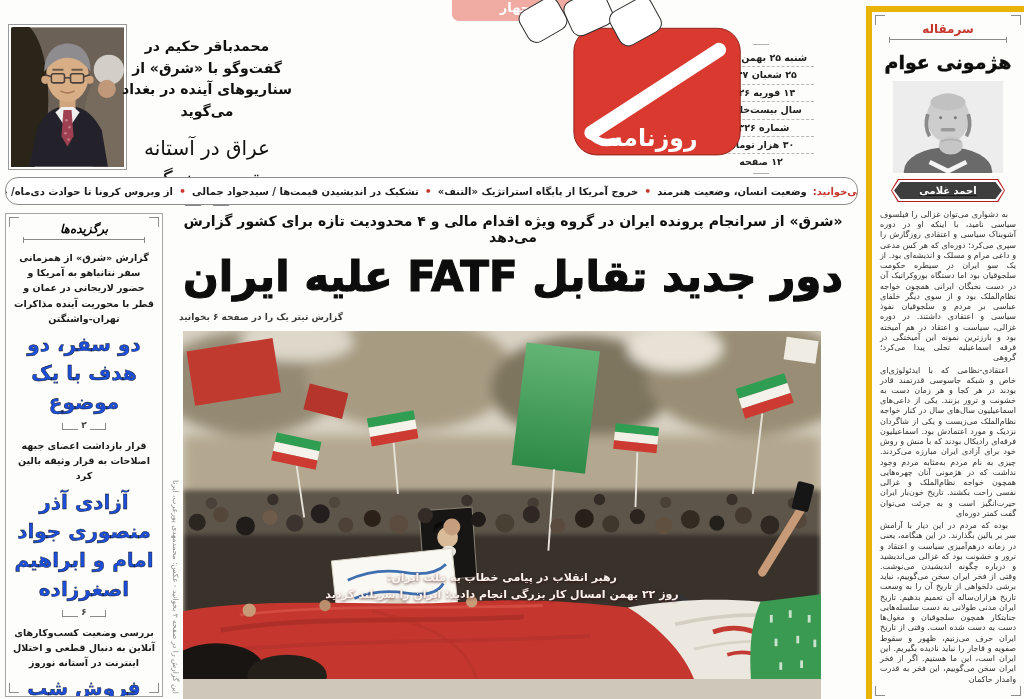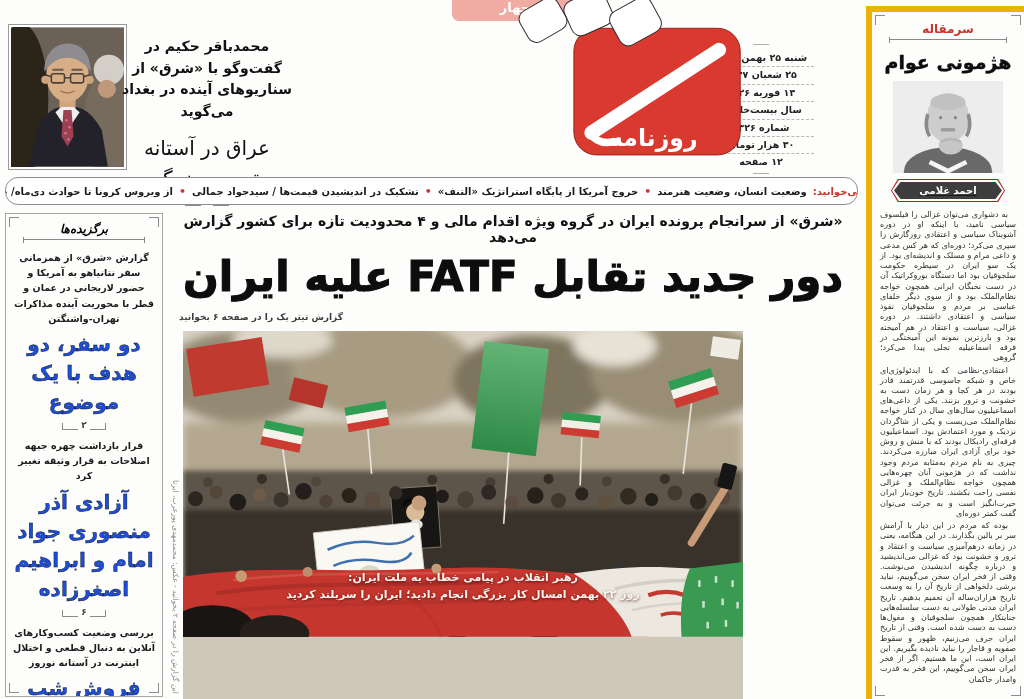--- a/index.html
+++ b/index.html
@@ -55,21 +55,21 @@
   .strip .it{color:#1c1c1c;}
 
   
   .leadstory{position:absolute;left:167px;top:213px;width:692px;text-align:center;}
   .leadstory .kick{font-size:14px;font-weight:bold;color:#111;}
   .leadstory .hl{font-size:42px;font-weight:bold;line-height:1.25;margin-top:6px;color:#0d0d0d;
                  -webkit-text-stroke:1.1px #0d0d0d;white-space:nowrap;}
   .leadstory .note{position:absolute;left:12px;top:99px;font-size:9px;color:#3a3a3a;font-weight:bold;}
 
   
-  .photo-wrap{position:absolute;left:183px;top:331px;width:560px;height:368px;overflow:hidden;background:#cfc8ba;}
+  .photo-wrap{position:absolute;left:183px;top:331px;width:638px;height:368px;overflow:hidden;background:#cfc8ba;}
   .photo-wrap svg{position:absolute;inset:0;display:block;}
   .ph-cap{position:absolute;width:100%;text-align:center;color:#fcf4ef;font-weight:bold;
           text-shadow:0 1px 3px rgba(60,10,10,.75);}
   .ph-cap1{top:240px;font-size:11px;}
   .ph-cap2{top:257px;font-size:11px;}
   .ph-head{position:absolute;width:100%;text-align:center;color:#fff;font-weight:bold;font-size:27px;
            -webkit-text-stroke:.6px #fff;
            text-shadow:0 0 6px rgba(0,0,0,.85),2px 2px 3px rgba(0,0,0,.8);}
   .ph-head1{top:270px;} .ph-head2{top:306px;}
   .ph-credit{position:absolute;left:168px;top:438px;height:256px;width:12px;
@@ -361,21 +361,21 @@
     <div class="hrule"></div>
 
     <div>
       <div class="sb-kick">گزارش «شرق» از همزمانی سفر نتانیاهو به آمریکا و حضور لاریجانی در عمان و قطر با محوریت آینده مذاکرات تهران-واشنگتن</div>
       <div class="sb-ttl">دو سفر، دو هدف با یک موضوع</div>
       <div class="pgmark">
           <span>۲</span>
         </div>
     </div>
     <div>
-      <div class="sb-kick">قرار بازداشت چهره جبهه اصلاحات به قرار وثیقه تغییر کرد</div>
+      <div class="sb-kick">قرار بازداشت اعضای جبهه اصلاحات به قرار وثیقه بالین کرد</div>
       <div class="sb-ttl">آزادی آذر منصوری جواد امام و ابراهیم اصغرزاده</div>
       <div class="pgmark">
           <span>۶</span>
         </div>
     </div>
     <div>
       <div class="sb-kick">بررسی وضعیت کسب‌وکارهای آنلاین به دنبال قطعی و اختلال اینترنت در آستانه نوروز</div>
       <div class="sb-ttl">فروش شب عید پشت دیوار اختلال</div>
       <div class="pgmark">
           <span>۱۱</span>

